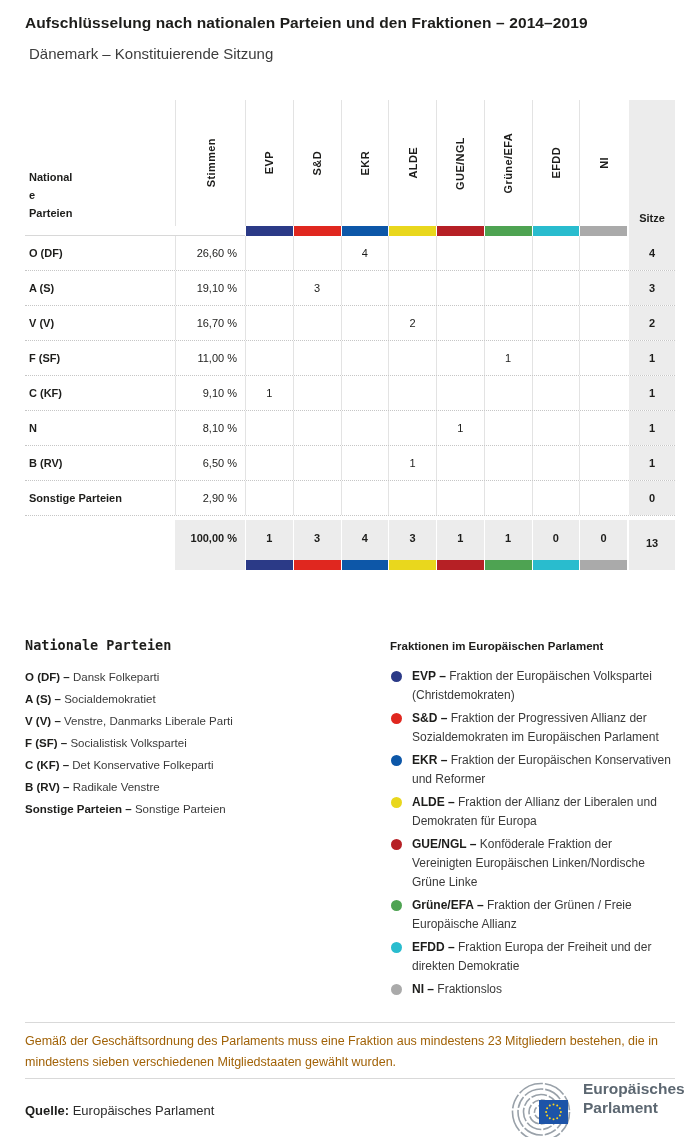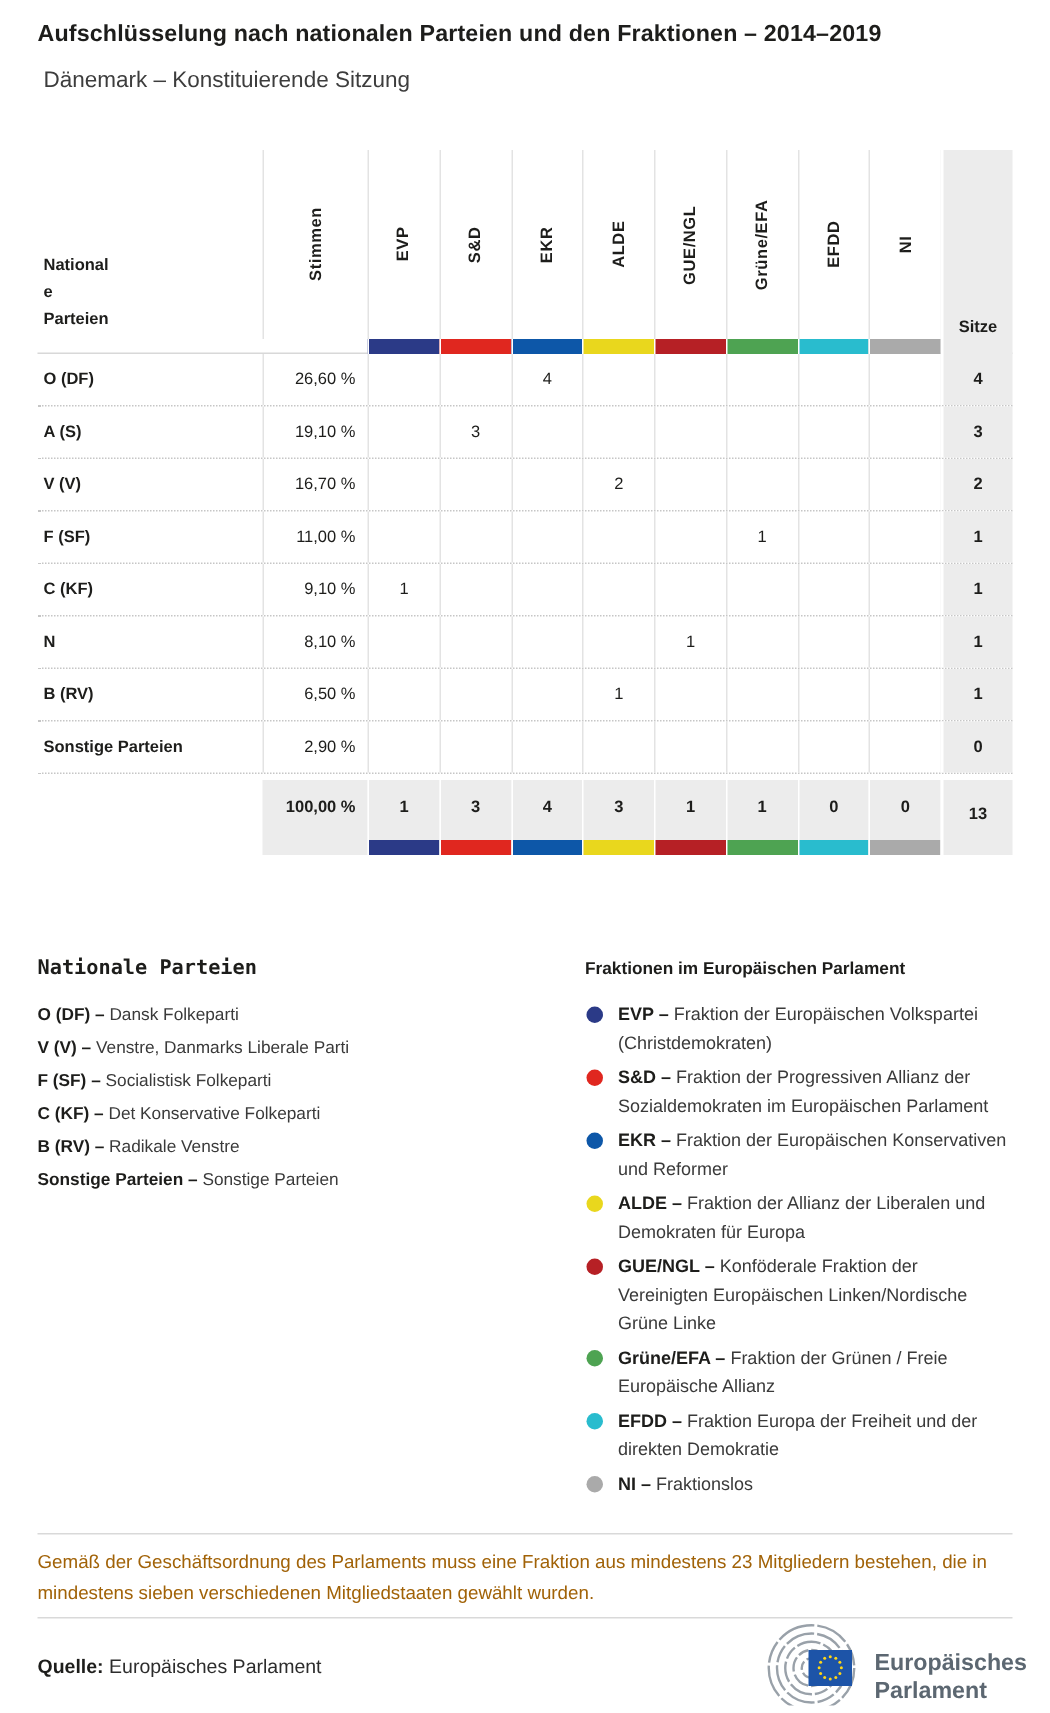--- a/index.html
+++ b/index.html
@@ -58,21 +58,21 @@
   .dot { width: 11px; height: 11px; border-radius: 50%; flex: none; margin: 4px 10px 0 1px; }
   .ftxt { width: 260px; font-size: 12px; line-height: 19px; color: #3a3a3a; }
   .ftxt b { color: #1d1d1b; }
 
   
   .hr { left: 25px; width: 650px; height: 1px; background: #d9d9d9; }
   .hr1 { top: 1022px; } .hr2 { top: 1078px; }
   .note { left: 25px; top: 1031px; width: 648px; font-size: 12.5px; line-height: 21px; color: #a16207; }
   .source { left: 25px; top: 1103px; font-size: 13px; color: #2c2c2c; }
   .source b { color: #1d1d1b; }
-  .logo { left: 506px; top: 1079px; display: flex; align-items: flex-end; }
+  .logo { left: 506px; top: 1079px; display: flex; align-items: flex-start; }
   .logo-text { margin-left: 5px; font-size: 15.5px; font-weight: bold; color: #5c6771; line-height: 19px; }
 </style>
 </head>
 <body>
 
 <h1 class="abs title">Aufschlüsselung nach nationalen Parteien und den Fraktionen – 2014–2019</h1>
 <h2 class="abs subtitle">Dänemark – Konstituierende Sitzung</h2>
 
 <div class="abs table">
 
@@ -235,22 +235,23 @@
     <div class="tt"><span>0</span><div class="tbar" style="background: rgb(41, 188, 206);"></div></div>
     <div class="tt"><span>0</span><div class="tbar" style="background: rgb(170, 170, 170);"></div></div>
     <div class="tt tt-sitze">13</div>
   </div>
 </div>
 
 <div class="abs legends">
   <div class="leg-left">
     <h3>Nationale Parteien</h3>
     <div class="pitem"><b>O (DF) –</b> <span>Dansk Folkeparti</span></div>
+    <div class="pitem"><b>A (S) –</b> <span>Socialdemokratiet</span></div>
     <div class="pitem"><b>V (V) –</b> <span>Venstre, Danmarks Liberale Parti</span></div>
-    <div class="pitem"><b>F (SF) –</b> <span>Socialistisk Folkeparti</span></div>
+    <div class="pitem"><b>F (SF) –</b> <span>Socialistisk Volkspartei</span></div>
     <div class="pitem"><b>C (KF) –</b> <span>Det Konservative Folkeparti</span></div>
     <div class="pitem"><b>B (RV) –</b> <span>Radikale Venstre</span></div>
     <div class="pitem"><b>Sonstige Parteien –</b> <span>Sonstige Parteien</span></div>
   </div>
   <div class="leg-right">
     <h3>Fraktionen im Europäischen Parlament</h3>
     <div class="fitem">
         <span class="dot" style="background: rgb(43, 58, 135);"></span>
         <div class="ftxt"><b>EVP –</b> <span>Fraktion der Europäischen Volkspartei (Christdemokraten)</span></div>
       </div>

